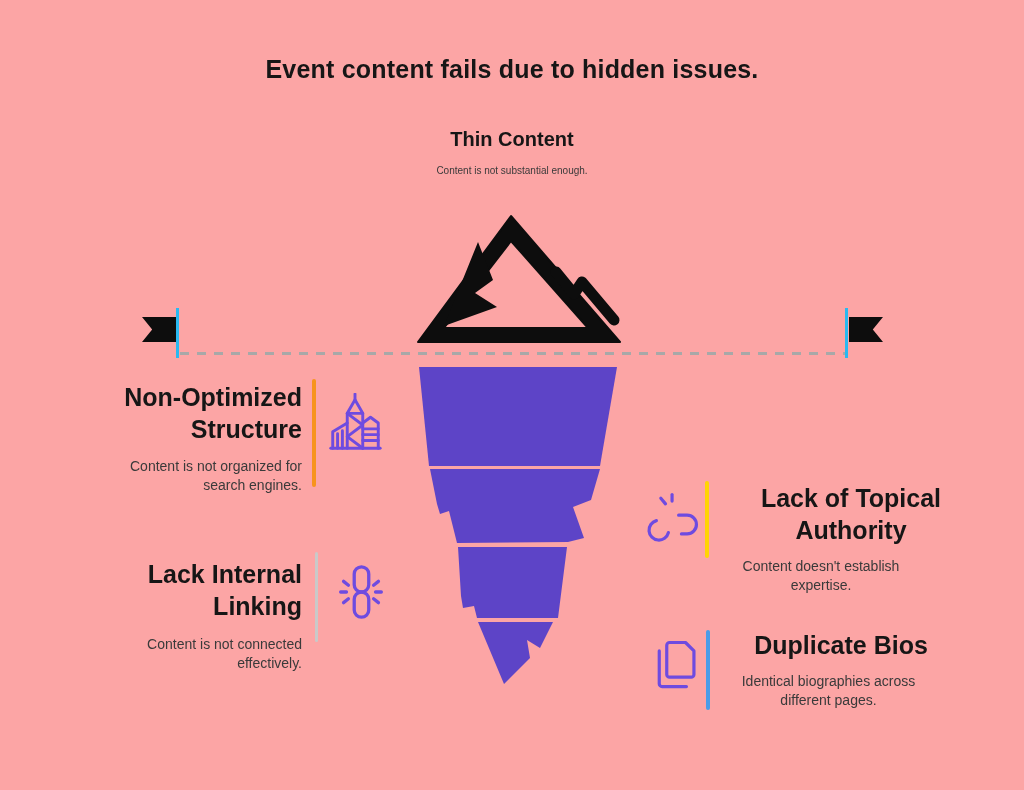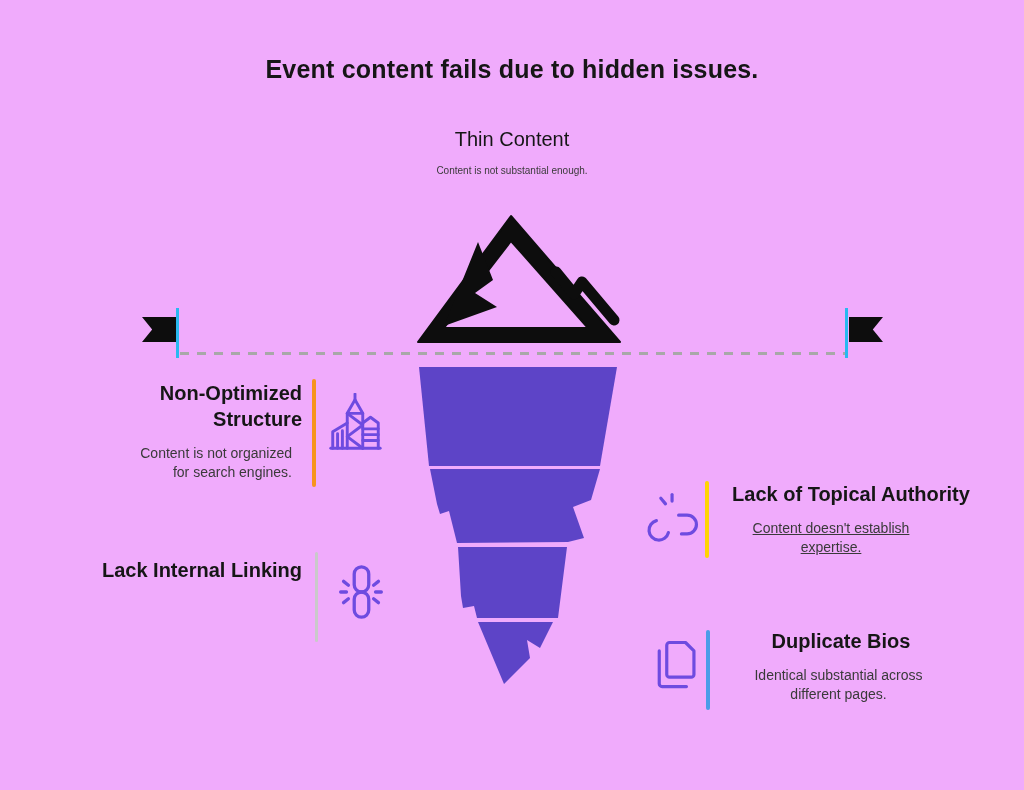--- a/index.html
+++ b/index.html
@@ -1,29 +1,29 @@
 <!DOCTYPE html>
 <html style="--iceberg-purple: #5D44C7; --icon-purple: #6E4BE0; --mountain-black: #0D0D0D; --flag-black: #0D0D0D; --pole-cyan: #29B8F0; --waterline-gray: #A8A8A8; --heading-black: #161616; --body-gray: #3A3A3A;"><head>
 <meta charset="utf-8">
 <style>
   html,body{margin:0;padding:0;background:#ffffff;}
   .canvas{
-    position:relative;width:1024px;height:790px;background:#f0abfc;overflow:hidden;
+    position:relative;width:1024px;height:790px;background:#fca5a5;overflow:hidden;
     font-family:"Liberation Sans","DejaVu Sans",sans-serif;color:var(--heading-black,#161616);
   }
   .abs{position:absolute;}
   .title{
     left:0;top:55px;width:1024px;text-align:center;
     font-size:25px;font-weight:700;letter-spacing:.2px;color:var(--heading-black);
   }
   .surface-block{left:362px;top:128px;width:300px;text-align:center;}
-  .surface-block h2{margin:0;font-size:20px;font-weight:400;color:var(--heading-black);}
+  .surface-block h2{margin:0;font-size:20px;font-weight:700;color:var(--heading-black);}
   .surface-block p{margin:13px auto 0;width:200px;font-size:10px;line-height:1.38;color:var(--body-gray);}
-  .desc{font-size:14px;line-height:1.36;color:var(--body-gray);margin:10px;}
-  h3.issue-h{margin:0;font-size:20px;font-weight:700;line-height:1.28;color:var(--heading-black);}
+  .desc{font-size:14px;line-height:1.36;color:var(--body-gray);margin:0;}
+  h3.issue-h{margin:0;font-size:25px;font-weight:700;line-height:1.28;color:var(--heading-black);}
   .accent-bar{border-radius:2px;}
   .icon-svg{stroke:var(--icon-purple);fill:none;stroke-linecap:round;stroke-linejoin:round;}
   
   .t-right{text-align:right;}
   .t-left{text-align:center;}
 </style>
 </head>
 <body>
 
 <div class="canvas">
@@ -76,44 +76,45 @@
     <path d="M24,21 L40,33 L24,45 L40,57"></path>
     <path d="M24,21 L32,7 L40,21"></path>
     <path d="M32,7 V1"></path>
     <path d="M40,31 L48,25 L56,31 V57"></path>
     <path d="M40,37 H56 M40,43 H56 M40,49 H56"></path>
     <path d="M7,57 H58"></path>
   </svg>
 
   <div class="abs t-right" style="left:82px;top:558px;width:220px;">
     <h3 class="issue-h">Lack Internal Linking</h3>
+    <p class="desc" style="margin-top:13px;">Content is not connected effectively.</p>
   </div>
   <div class="abs accent-bar" style="left: 315px; top: 552px; width: 3px; height: 90px; background: rgb(201, 201, 201);"></div>
   <svg class="abs icon-svg" style="left:330px;top:560px;" width="62" height="64" viewBox="0 0 64 66" stroke-width="3.4">
     <rect x="25" y="7" width="15" height="26" rx="7.5"></rect>
     <rect x="25" y="33" width="15" height="26" rx="7.5"></rect>
     <path d="M11,33 H17 M14,22 L19,26 M14,44 L19,40"></path>
     <path d="M53,33 H47 M50,22 L45,26 M50,44 L45,40"></path>
   </svg>
 
   <svg class="abs icon-svg" style="left:643px;top:487px;" width="60" height="60" viewBox="0 0 64 64" stroke-width="3.4">
     <path d="M27.1,48.7 A10.5,10.5 0 1 1 14.3,35.9"></path>
     <path d="M38,30 H47 A10,10 0 0 1 47,50 H41"></path>
     <path d="M31,8 V15"></path>
     <path d="M19,12 L24,18"></path>
   </svg>
   <div class="abs accent-bar" style="left: 705px; top: 481px; width: 4px; height: 77px; background: rgb(255, 212, 3);"></div>
   <div class="abs t-left" style="left:721px;top:482px;width:260px;">
     <h3 class="issue-h">Lack of Topical Authority</h3>
-    <p class="desc" style="margin-top:11px;width:200px;text-decoration:underline;">Content doesn't establish expertise.</p>
+    <p class="desc" style="margin-top:11px;width:200px;">Content doesn't establish expertise.</p>
   </div>
 
   <svg class="abs icon-svg" style="left:648px;top:633px;" width="60" height="64" viewBox="0 0 64 66" stroke-width="3.4">
     <path d="M12,18 V53 A3,3 0 0 0 15,56 H41"></path>
     <path d="M23,9 H40 L49,18 V43 A3,3 0 0 1 46,46 H23 A3,3 0 0 1 20,43 V12 A3,3 0 0 1 23,9 Z"></path>
   </svg>
   <div class="abs accent-bar" style="left: 706px; top: 630px; width: 4px; height: 80px; background: rgb(74, 156, 232);"></div>
   <div class="abs t-left" style="left:721px;top:629px;width:240px;">
     <h3 class="issue-h">Duplicate Bios</h3>
-    <p class="desc" style="margin-top:11px;width:215px;">Identical substantial across different pages.</p>
+    <p class="desc" style="margin-top:11px;width:215px;">Identical biographies across different pages.</p>
   </div>
 
 </div>
 
 </body></html>

